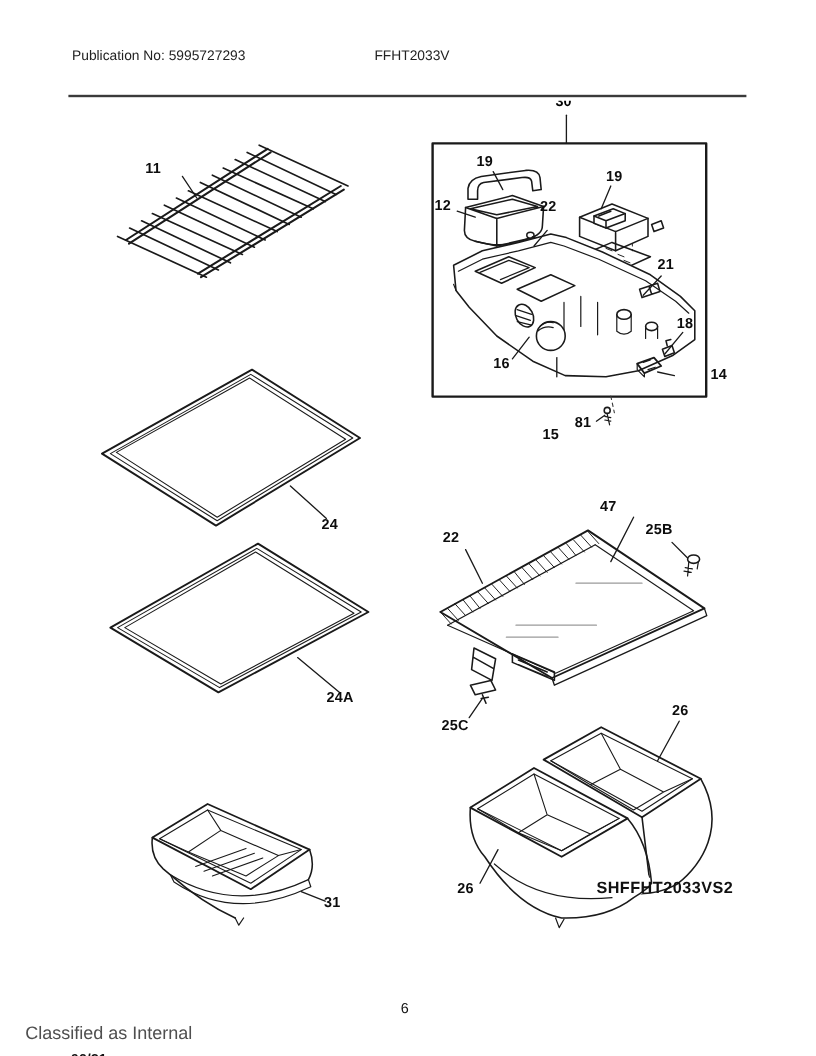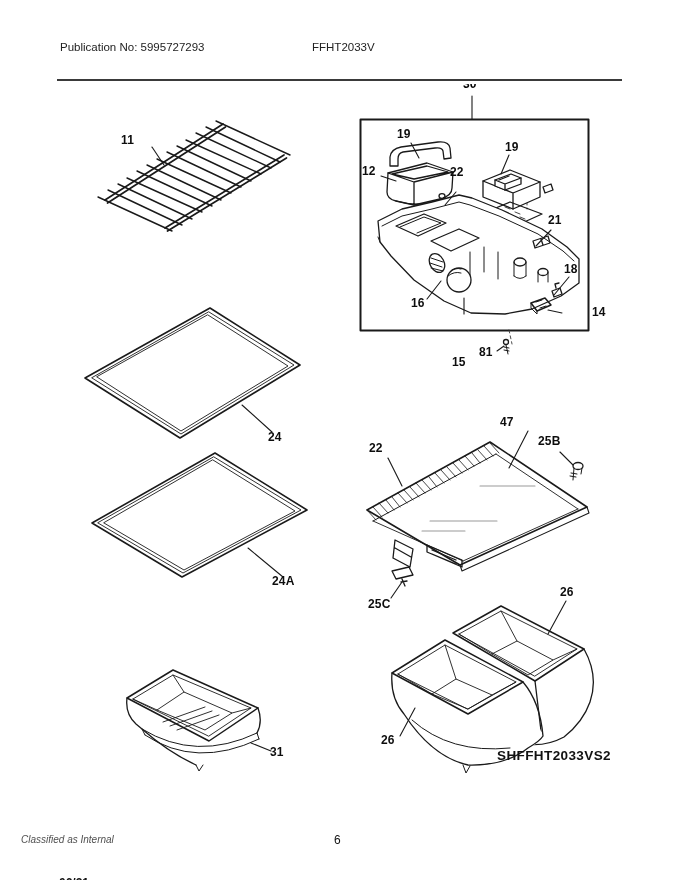--- a/index.html
+++ b/index.html
@@ -6,22 +6,22 @@
   .page{position:relative;width:680px;height:880px;background:#fff;overflow:hidden;
         font-family:"Liberation Sans",sans-serif;color:#111;}
   .abs{position:absolute;}
   .hdr-text{font-size:11.5px;color:#222;}
   .section-title{left:0;right:0;top:64px;text-align:center;font-size:12.5px;font-weight:bold;letter-spacing:.3px;}
   .hrule{left:57px;top:79px;width:565px;height:2px;background:#3a3a3a;}
   .art{position:absolute;left:0;top:0;}
   .co{position:absolute;font-weight:bold;font-size:12px;letter-spacing:.2px;color:#0d0d0d;white-space:nowrap;}
   .co-clip{position:absolute;left:463px;top:84px;height:11px;overflow:hidden;}
   .co-clip .co-in{display:block;margin-top:-7px;font-weight:bold;font-size:12px;color:#000000;}
-  .model-label{left:497px;top:748px;font-size:13.5px;font-weight:bold;letter-spacing:.4px;}
-  .watermark{left:21px;top:834px;font-size:10px;color:#4f4f4f;font-style:italic;}
+  .model-label{left:497px;top:732px;font-size:13.5px;font-weight:bold;letter-spacing:.4px;}
+  .watermark{left:21px;top:853px;font-size:15px;color:#4f4f4f;}
   .foot-date{left:59px;top:836px;font-size:12px;font-weight:bold;color:#111;margin-top:40px;}
   .foot-page{left:334px;top:833px;font-size:12px;color:#111;}
 </style>
 </head>
 <body>
 
 <div class="page">
 
   <span class="abs hdr-text" style="left:60px;top:41px;">Publication No: 5995727293</span>
   <span class="abs hdr-text" style="left:312px;top:41px;">FFHT2033V</span>

